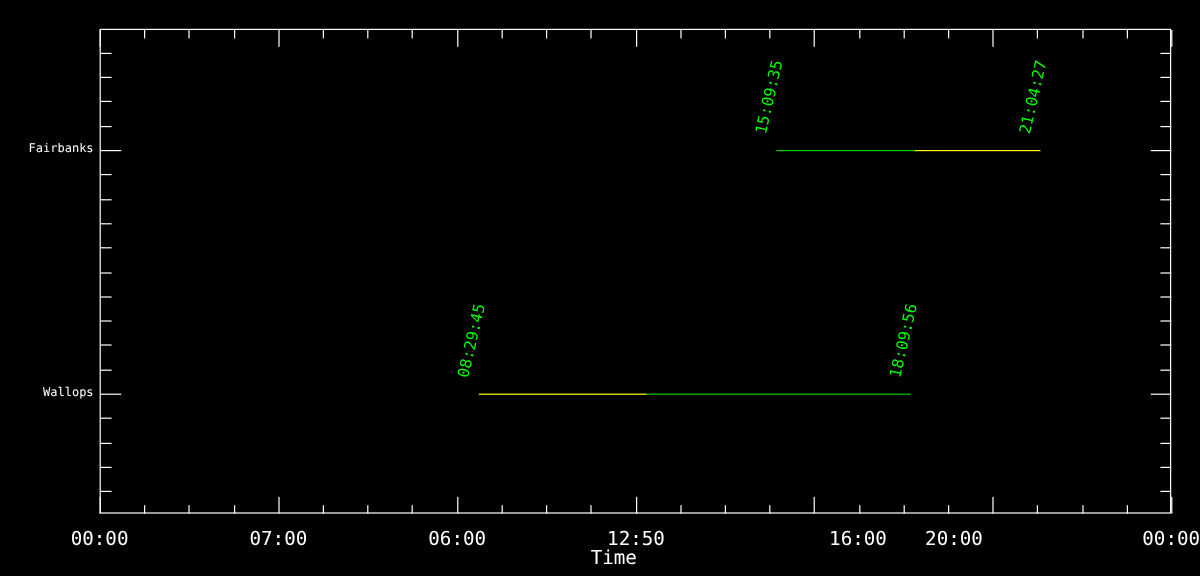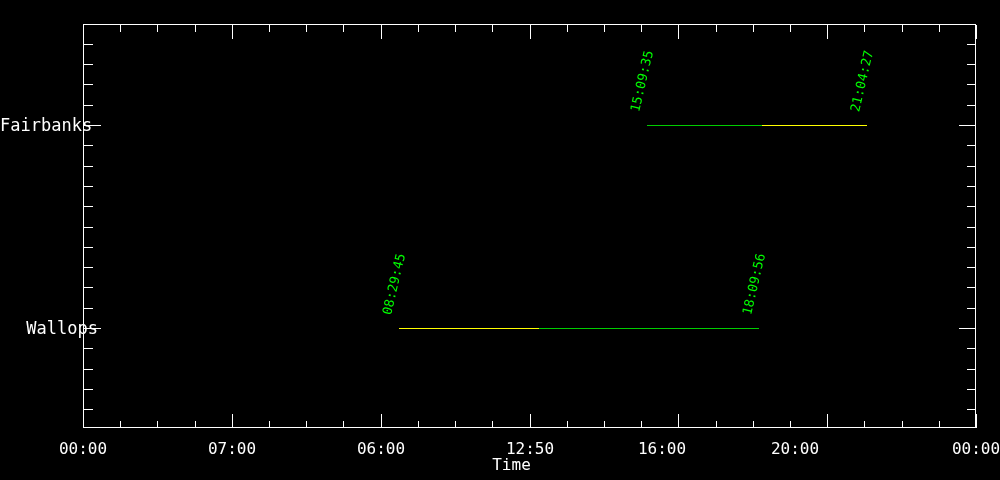--- a/index.html
+++ b/index.html
@@ -19,21 +19,21 @@
   .xtick-label{
     position:absolute;width:70px;text-align:center;color:#fff;
     font-size:16px;top:439px;white-space:pre;
   }
   .xaxis-label{
     position:absolute;left:65px;top:455px;width:893px;text-align:center;
     color:#fff;font-size:16px;
   }
   .station-label{
     position:absolute;left:0;width:78px;text-align:right;color:#fff;
-    font-size:17px;line-height:16px;height:16px;white-space:pre;
+    font-size:10px;line-height:16px;height:16px;white-space:pre;
   }
   .pass-seg{position:absolute;height:1px;}
   .pass-time{
     position:absolute;color:#00ff00;font-size:13px;line-height:13px;height:13px;
     white-space:pre;transform-origin:0 100%;transform:rotate(-77deg);
   }
 </style>
 </head>
 <body>
 
@@ -71,21 +71,21 @@
       <div class="tick" style="left: 530px; top: 25px; width: 1px; height: 14px;"></div>
       <div class="xtick-label" style="left: 495px;">12:50</div>
       <div class="tick" style="left: 567px; top: 421px; width: 1px; height: 7px;"></div>
       <div class="tick" style="left: 567px; top: 25px; width: 1px; height: 7px;"></div>
       <div class="tick" style="left: 604px; top: 421px; width: 1px; height: 7px;"></div>
       <div class="tick" style="left: 604px; top: 25px; width: 1px; height: 7px;"></div>
       <div class="tick" style="left: 641px; top: 421px; width: 1px; height: 7px;"></div>
       <div class="tick" style="left: 641px; top: 25px; width: 1px; height: 7px;"></div>
       <div class="tick" style="left: 678px; top: 414px; width: 1px; height: 14px;"></div>
       <div class="tick" style="left: 678px; top: 25px; width: 1px; height: 14px;"></div>
-      <div class="xtick-label" style="left: 627px;">16:00</div>
+      <div class="xtick-label" style="left: 680px;">16:00</div>
       <div class="tick" style="left: 716px; top: 421px; width: 1px; height: 7px;"></div>
       <div class="tick" style="left: 716px; top: 25px; width: 1px; height: 7px;"></div>
       <div class="tick" style="left: 753px; top: 421px; width: 1px; height: 7px;"></div>
       <div class="tick" style="left: 753px; top: 25px; width: 1px; height: 7px;"></div>
       <div class="tick" style="left: 790px; top: 421px; width: 1px; height: 7px;"></div>
       <div class="tick" style="left: 790px; top: 25px; width: 1px; height: 7px;"></div>
       <div class="tick" style="left: 827px; top: 414px; width: 1px; height: 14px;"></div>
       <div class="tick" style="left: 827px; top: 25px; width: 1px; height: 14px;"></div>
       <div class="xtick-label" style="left: 760px;">20:00</div>
       <div class="tick" style="left: 864px; top: 421px; width: 1px; height: 7px;"></div>
@@ -129,21 +129,21 @@
       <div class="tick" style="left: 959px; top: 328px; width: 17px; height: 1px;"></div>
       <div class="tick" style="left: 84px; top: 348px; width: 9px; height: 1px;"></div>
       <div class="tick" style="left: 967px; top: 348px; width: 9px; height: 1px;"></div>
       <div class="tick" style="left: 84px; top: 369px; width: 9px; height: 1px;"></div>
       <div class="tick" style="left: 967px; top: 369px; width: 9px; height: 1px;"></div>
       <div class="tick" style="left: 84px; top: 389px; width: 9px; height: 1px;"></div>
       <div class="tick" style="left: 967px; top: 389px; width: 9px; height: 1px;"></div>
       <div class="tick" style="left: 84px; top: 409px; width: 9px; height: 1px;"></div>
       <div class="tick" style="left: 967px; top: 409px; width: 9px; height: 1px;"></div>
       <div class="station-label" style="top: 117px;">Fairbanks</div>
-      <div class="station-label" style="top: 320px; padding-left: 20px;">Wallops</div>
+      <div class="station-label" style="top: 320px;">Wallops</div>
       <div class="pass-seg" style="left: 647.078px; width: 114.974px; top: 125px; background: rgb(0, 204, 0);"></div>
       <div class="pass-seg" style="left: 762.052px; width: 105.076px; top: 125px; background: rgb(255, 255, 0);"></div>
       <div class="pass-time" style="left: 641.078px; top: 100px;">15:09:35</div>
       <div class="pass-time" style="left: 861.128px; top: 100px;">21:04:27</div>
       <div class="pass-seg" style="left: 399.122px; width: 139.68px; top: 328px; background: rgb(255, 255, 0);"></div>
       <div class="pass-seg" style="left: 538.802px; width: 220.125px; top: 328px; background: rgb(0, 204, 0);"></div>
       <div class="pass-time" style="left: 393.122px; top: 303px;">08:29:45</div>
       <div class="pass-time" style="left: 752.927px; top: 303px;">18:09:56</div>
     </div>
   <div class="xaxis-label">Time</div>

